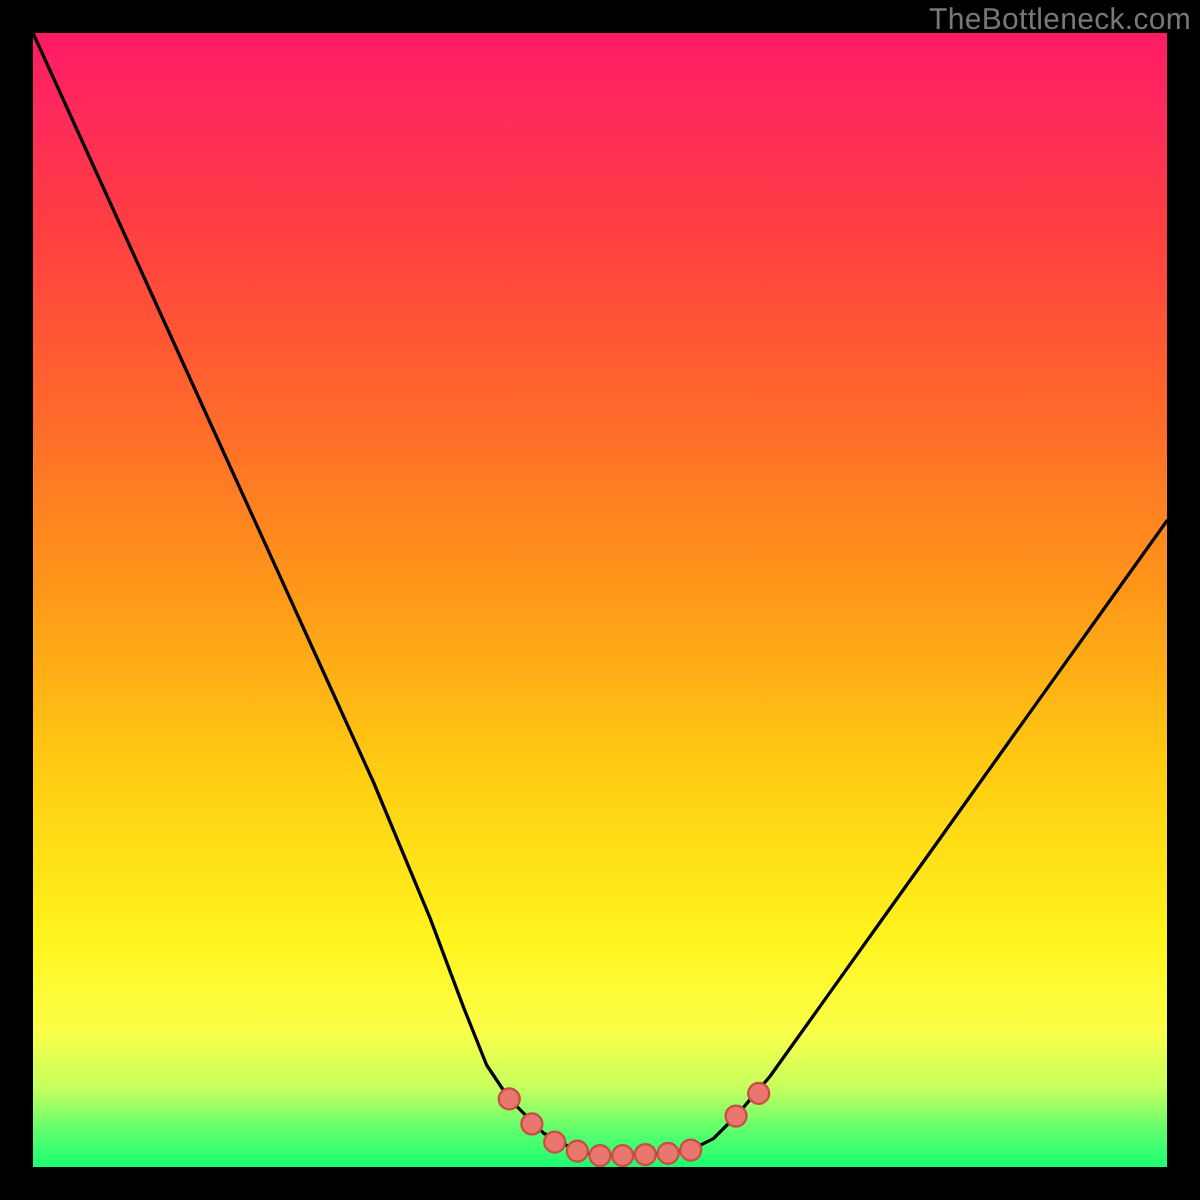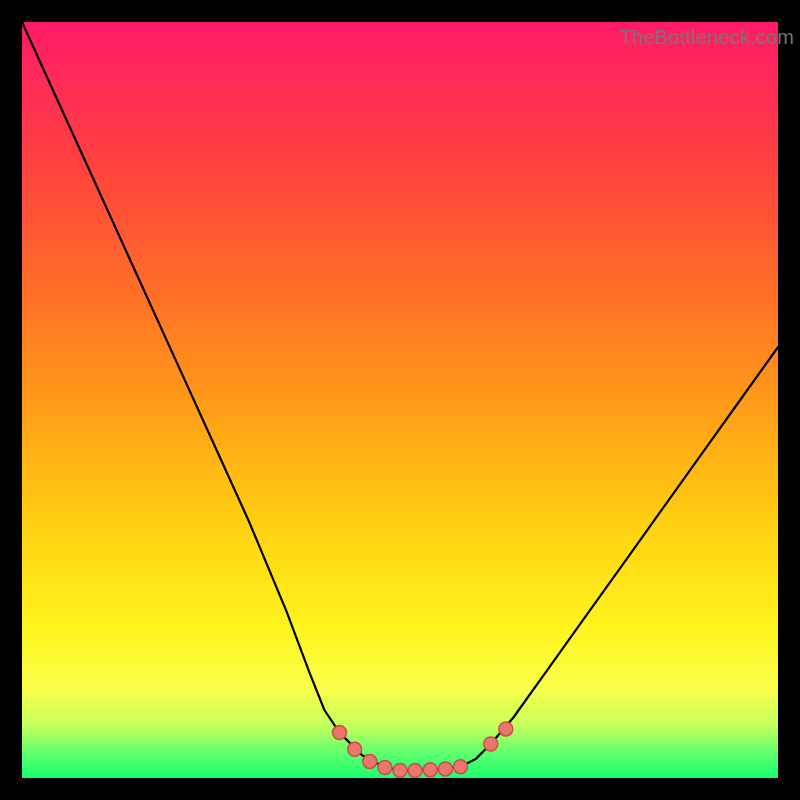--- a/index.html
+++ b/index.html
@@ -41,21 +41,20 @@
     );
   }
   .watermark {
     position: absolute;
     top: 2px;
     right: 6px;
     color: #777;
     font-size: 20px;
     letter-spacing: 0.2px;
     user-select: none;
-    margin-top: 24px;
   }
   svg {
     position: absolute;
     top: 0;
     left: 0;
   }
 </style>
 </head>
 <body>
 

